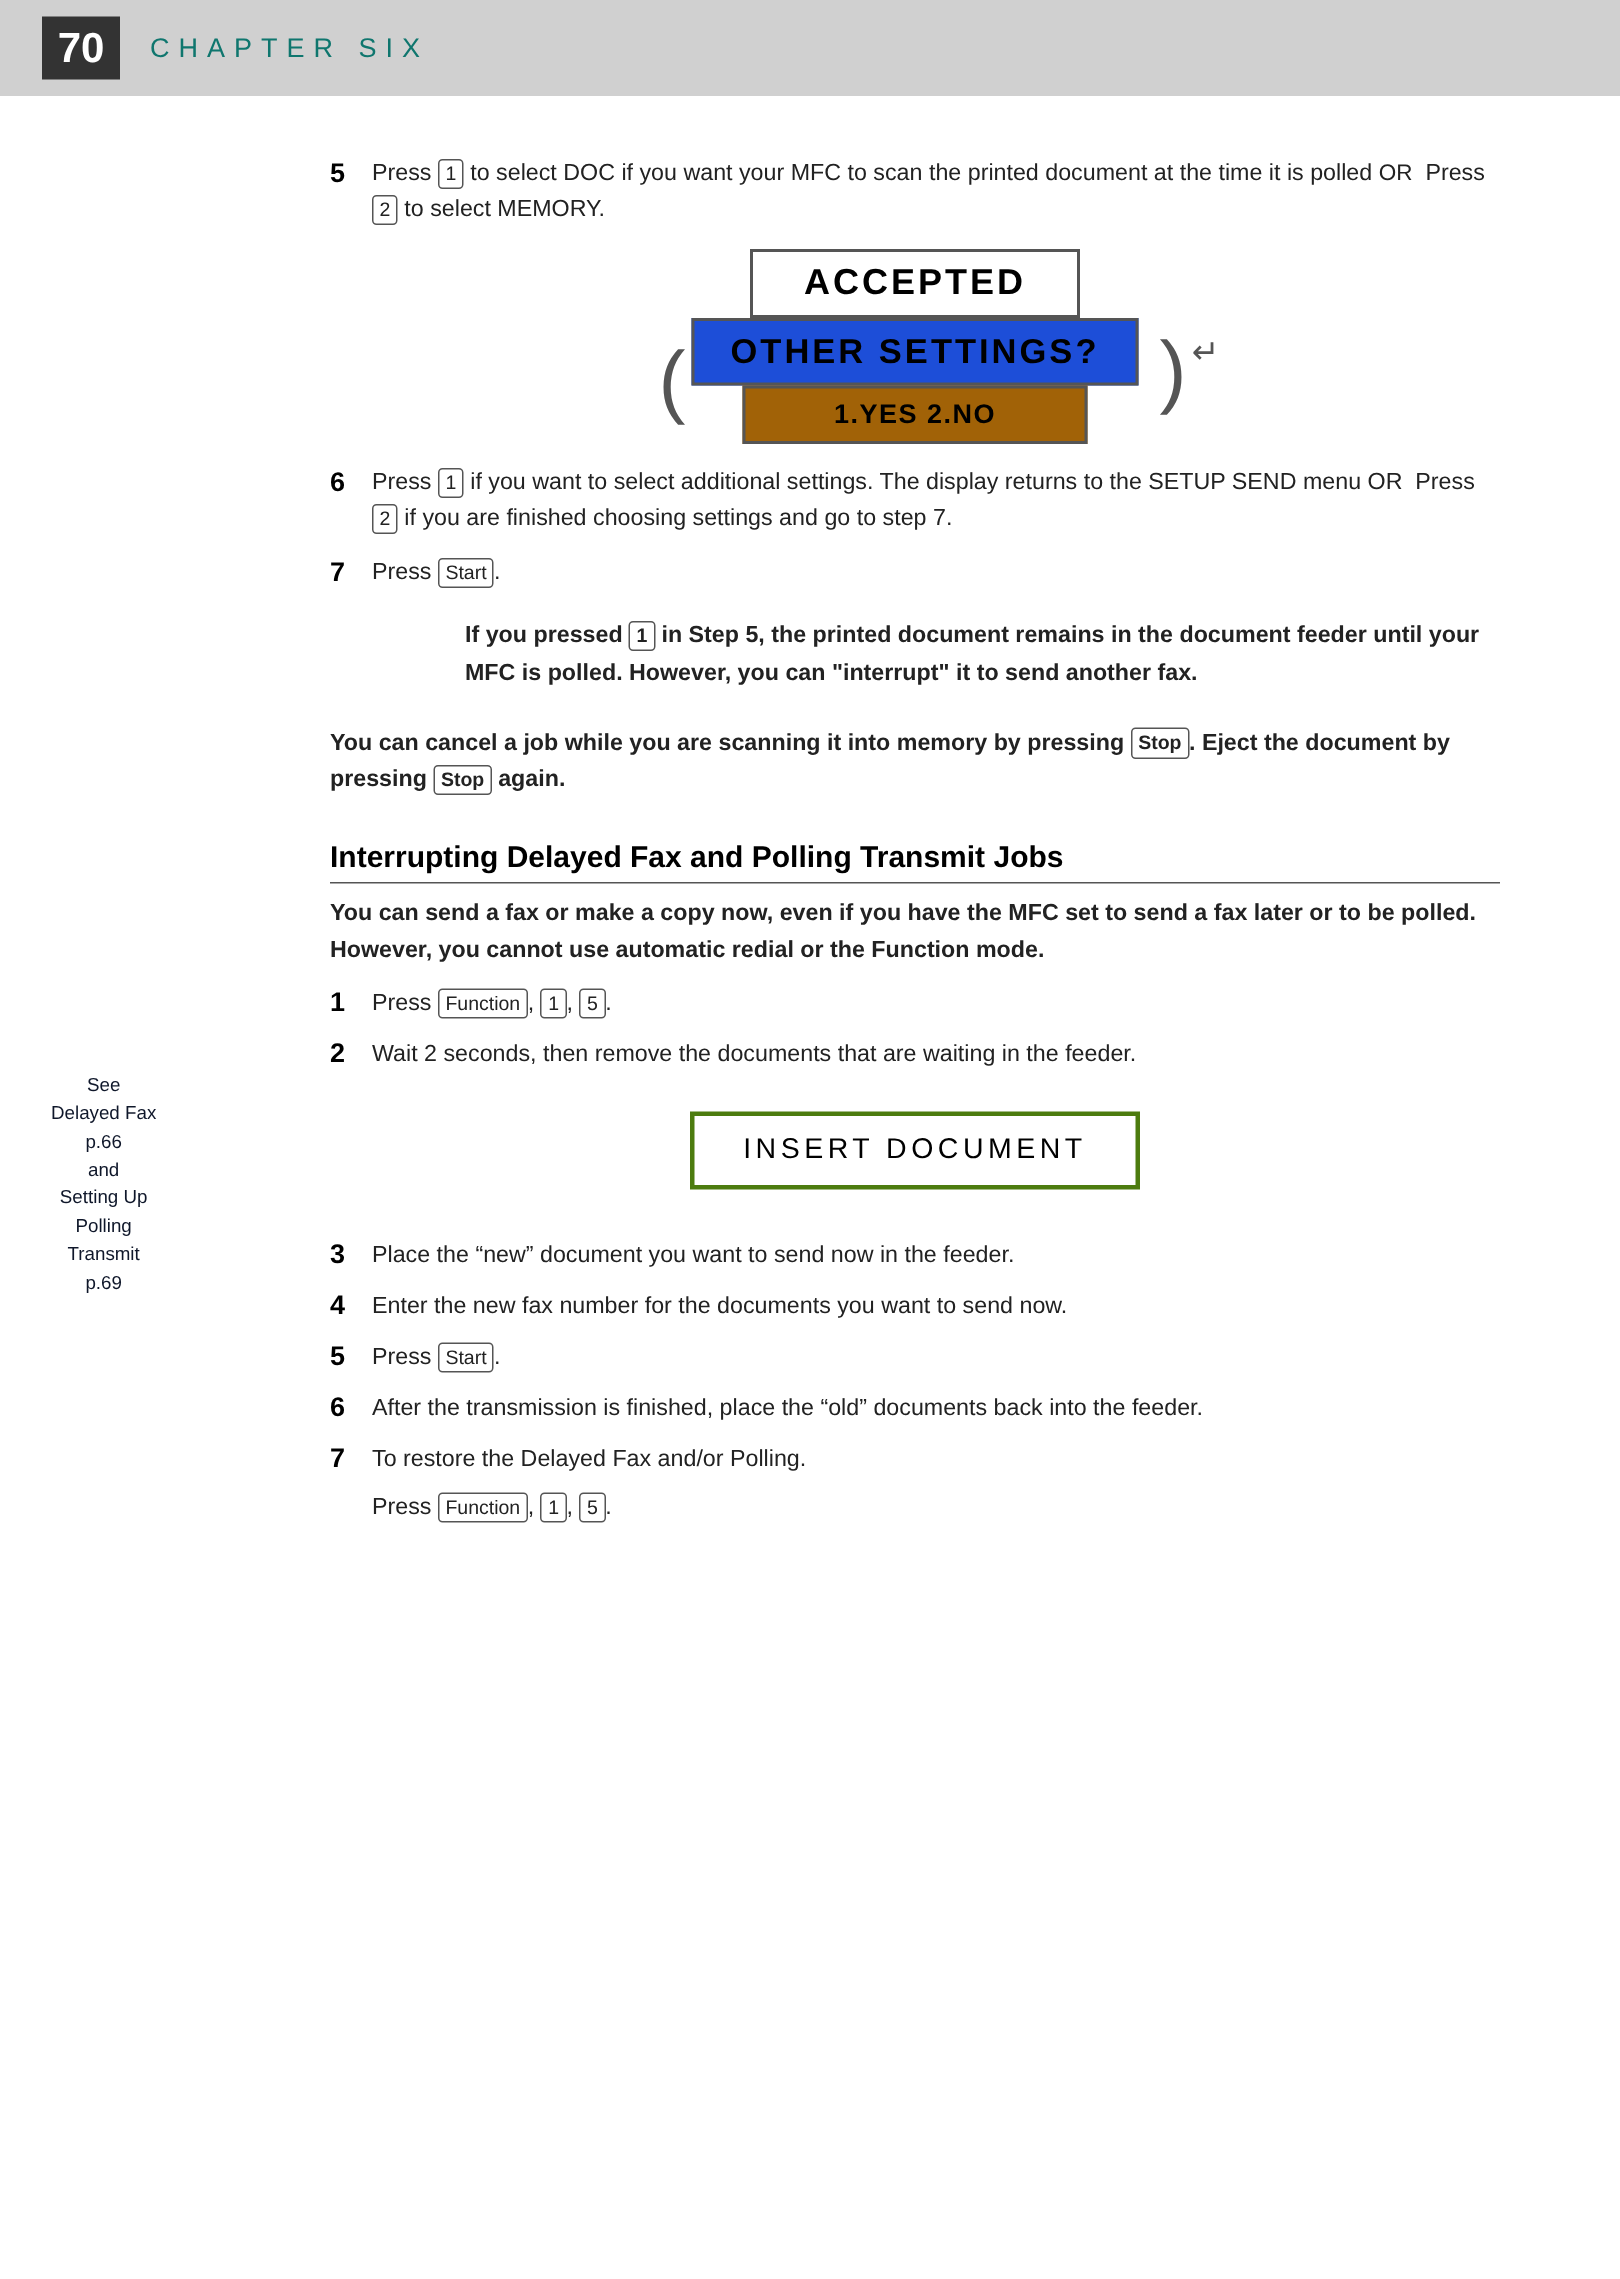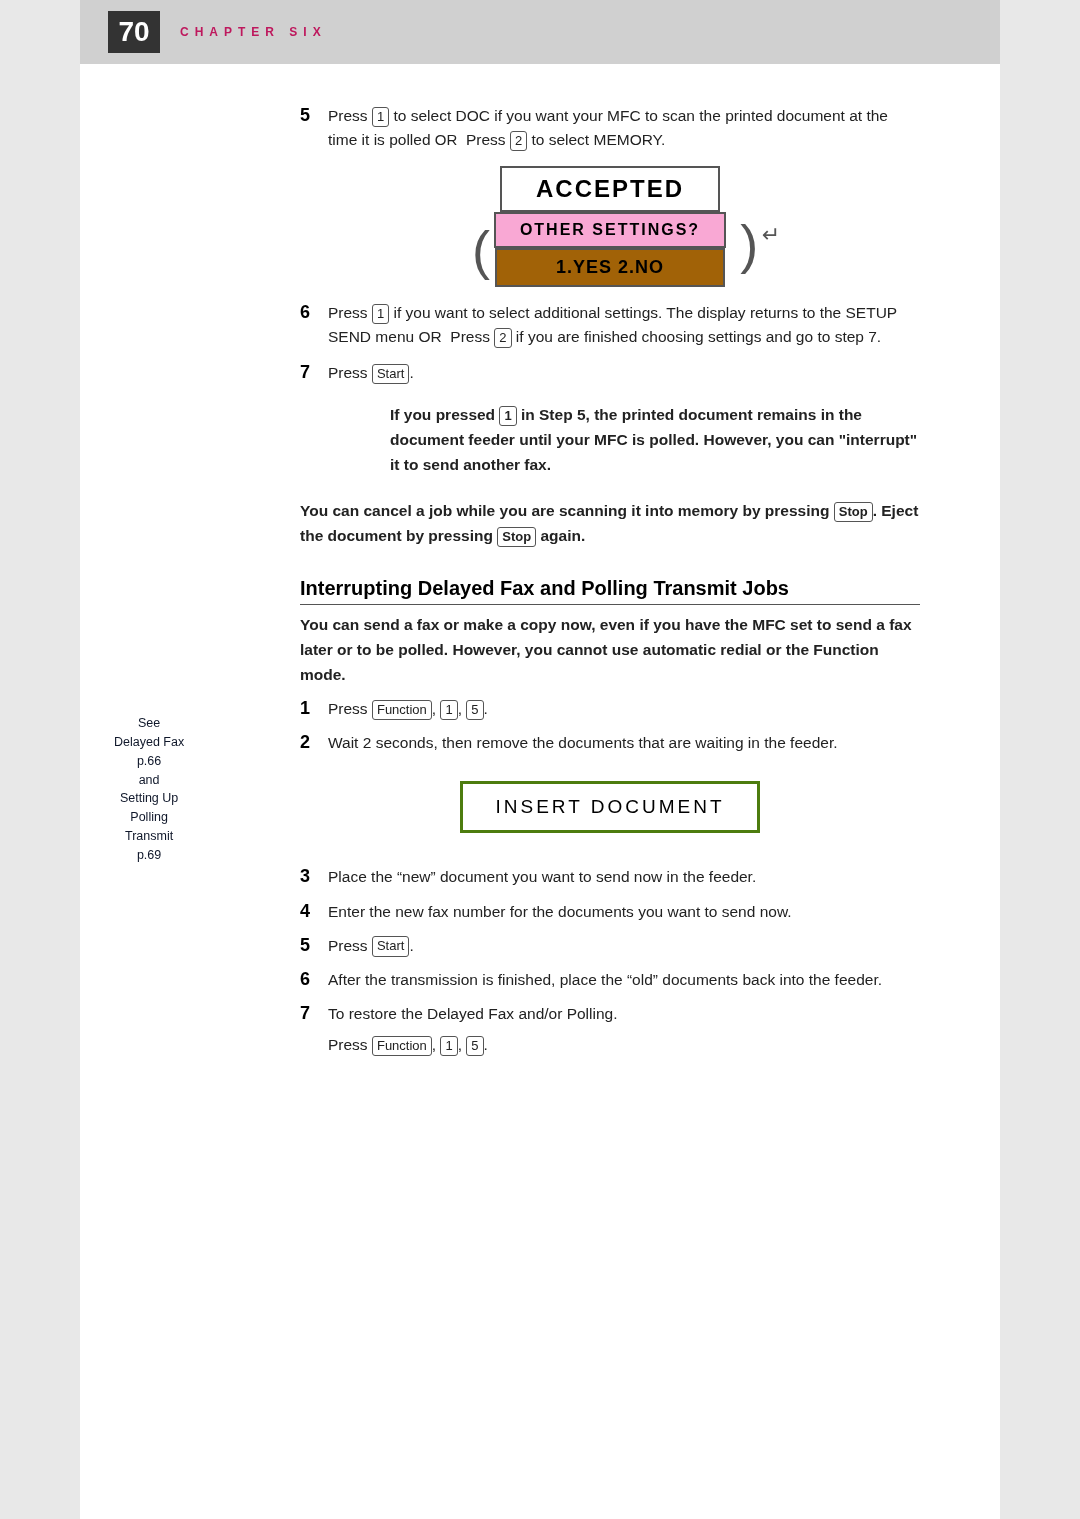--- a/index.html
+++ b/index.html
@@ -6,21 +6,21 @@
     body {
       font-family: Arial, Helvetica, sans-serif;
       background: #e8e8e8;
       width: 1080px;
       min-height: 1519px;
       display: flex;
       justify-content: center;
     }
     .page {
       background: #fff;
-      width: 920px;
+      width: 1080px;
       min-height: 1519px;
       position: relative;
     }
     .header {
       background: #d0d0d0;
       display: flex;
       align-items: center;
       padding: 12px 28px;
       height: 64px;
     }
@@ -30,24 +30,24 @@
       font-size: 28px;
       font-weight: bold;
       width: 52px;
       height: 42px;
       display: flex;
       align-items: center;
       justify-content: center;
       margin-right: 20px;
     }
     .header-title {
-      font-size: 12px;
+      font-size: 18px;
       letter-spacing: 6px;
-      color: #be185d;
-      font-weight: bold;
+      color: #0f766e;
+      font-weight: normal;
     }
     .content {
       padding: 40px 80px 40px 220px;
       position: relative;
     }
     .step-text {
       font-size: 15.5px;
       line-height: 1.55;
       color: #222;
     }
@@ -70,24 +70,24 @@
       background: #fff;
       min-width: 220px;
       text-align: center;
       margin-bottom: -2px;
       z-index: 2;
     }
     .lcd-curved-box {
       border: 2px solid #555;
       border-radius: 0;
       padding: 7px 24px;
-      font-size: 16px;
+      font-size: 23px;
       letter-spacing: 2px;
       font-weight: bold;
-      background: #f9a8d4;
+      background: #1d4ed8;
       min-width: 230px;
     }
     .lcd-yesno {
       border: 2px solid #555;
       border-radius: 0;
       padding: 7px 24px;
       font-size: 18px;
       letter-spacing: 1px;
       font-weight: bold;
       background: #a16207;

